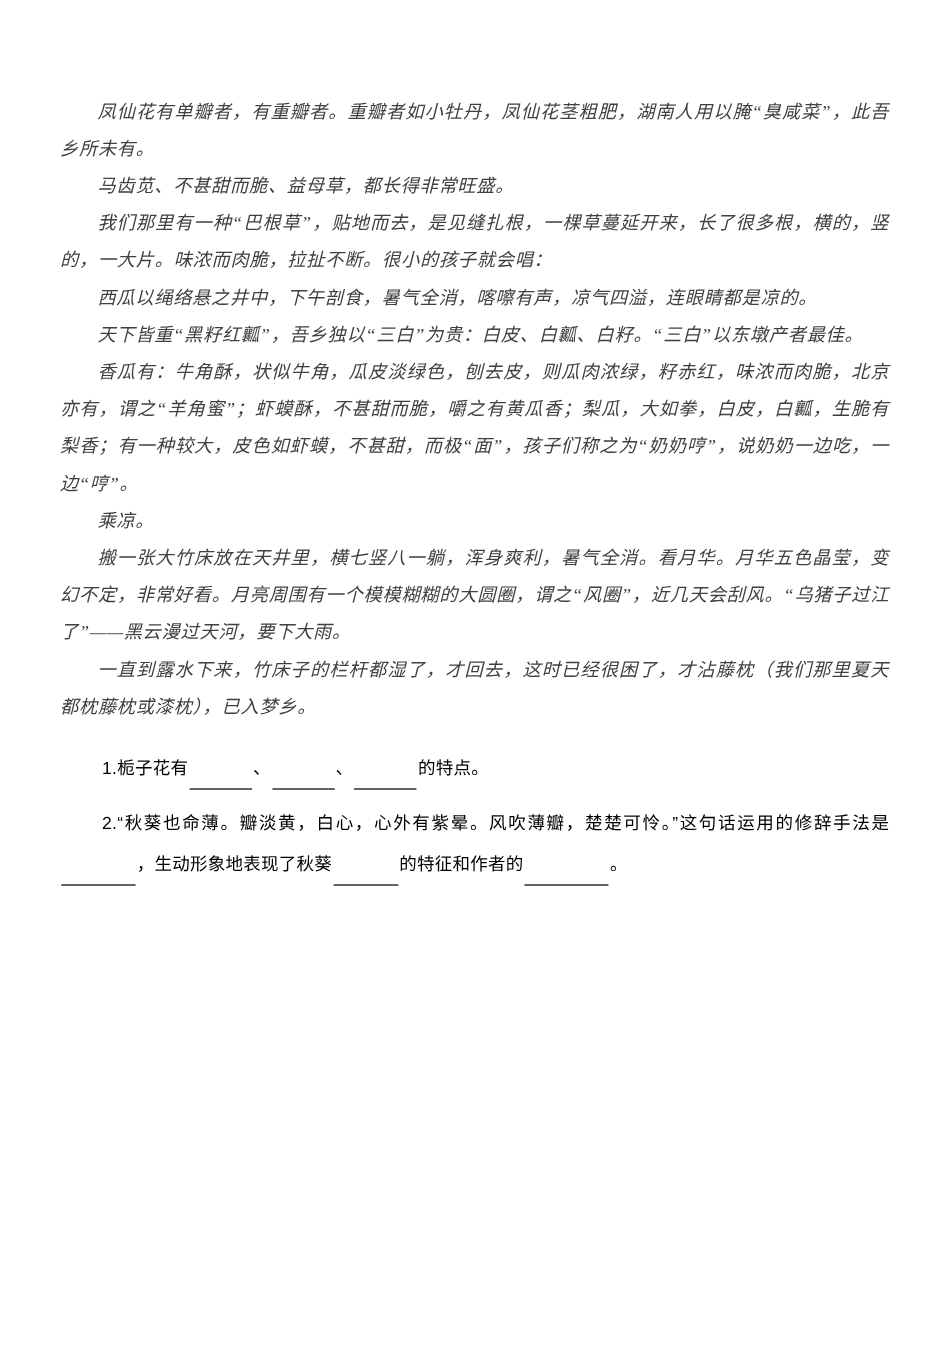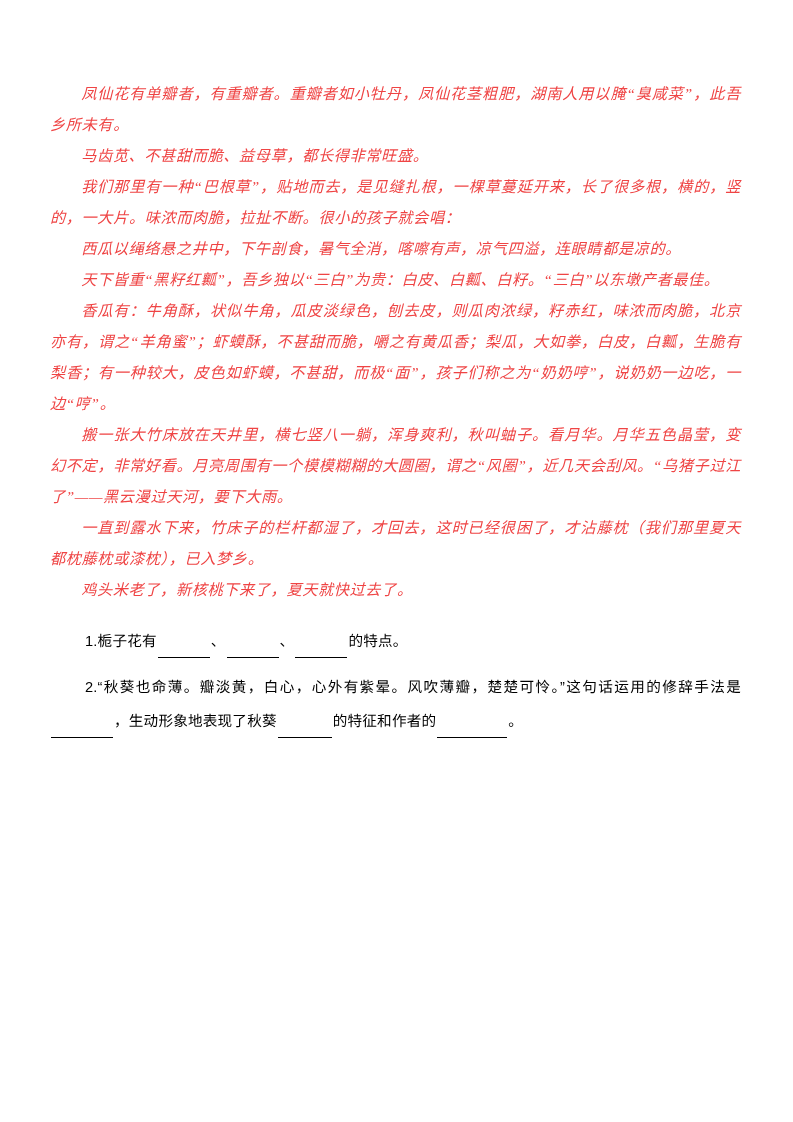--- a/index.html
+++ b/index.html
@@ -30,21 +30,21 @@
 
   
   .passage {
     font-family: "Liberation Serif", "DejaVu Serif", serif;
     font-style: italic;
     font-size: 15.2px;
     line-height: 31px;
     letter-spacing: 0.6px;
     text-align: justify;
     text-justify: inter-ideograph;
-    color: #ef4444;
+    color: #404040;
   }
   .passage p {
     margin: 0;
     text-indent: 2.05em;
     padding: 0;
   }
 
   
   .questions {
     margin-top: 19px;
@@ -84,23 +84,23 @@
 
 <div class="page">
 
   <div class="passage">
     <p>凤仙花有单瓣者，有重瓣者。重瓣者如小牡丹，凤仙花茎粗肥，湖南人用以腌“臭咸菜”，此吾乡所未有。</p>
     <p>马齿苋、不甚甜而脆、益母草，都长得非常旺盛。</p>
     <p>我们那里有一种“巴根草”，贴地而去，是见缝扎根，一棵草蔓延开来，长了很多根，横的，竖的，一大片。味浓而肉脆，拉扯不断。很小的孩子就会唱：</p>
     <p>西瓜以绳络悬之井中，下午剖食，暑气全消，喀嚓有声，凉气四溢，连眼睛都是凉的。</p>
     <p>天下皆重“黑籽红瓤”，吾乡独以“三白”为贵：白皮、白瓤、白籽。“三白”以东墩产者最佳。</p>
     <p>香瓜有：牛角酥，状似牛角，瓜皮淡绿色，刨去皮，则瓜肉浓绿，籽赤红，味浓而肉脆，北京亦有，谓之“羊角蜜”；虾蟆酥，不甚甜而脆，嚼之有黄瓜香；梨瓜，大如拳，白皮，白瓤，生脆有梨香；有一种较大，皮色如虾蟆，不甚甜，而极“面”，孩子们称之为“奶奶哼”，说奶奶一边吃，一边“哼”。</p>
-    <p>搬一张大竹床放在天井里，横七竖八一躺，浑身爽利，秋叫蚰子。看月华。月华五色晶莹，变幻不定，非常好看。月亮周围有一个模模糊糊的大圆圈，谓之“风圈”，近几天会刮风。“乌猪子过江了”——黑云漫过天河，要下大雨。</p>
+    <p>乘凉。</p>
+    <p>搬一张大竹床放在天井里，横七竖八一躺，浑身爽利，暑气全消。看月华。月华五色晶莹，变幻不定，非常好看。月亮周围有一个模模糊糊的大圆圈，谓之“风圈”，近几天会刮风。“乌猪子过江了”——黑云漫过天河，要下大雨。</p>
     <p>一直到露水下来，竹床子的栏杆都湿了，才回去，这时已经很困了，才沾藤枕（我们那里夏天都枕藤枕或漆枕），已入梦乡。</p>
-    <p>鸡头米老了，新核桃下来了，夏天就快过去了。</p>
   </div>
 
   <div class="questions">
 
     <p><span>1.</span><span>栀子花有</span><span class="blank w1"></span><span>、</span><span class="blank w1"></span><span>、</span><span class="blank w1"></span><span>的特点。</span></p>
 
     <p><span>2.</span><span>“秋葵也命薄。瓣淡黄，白心，心外有紫晕。风吹薄瓣，楚楚可怜。”这句话运用的修辞手法是</span><span class="blank w2"></span><span>，生动形象地表现了秋葵</span><span class="blank w3"></span><span>的特征和作者的</span><span class="blank w4"></span><span>。</span></p>
 
   </div>
 

